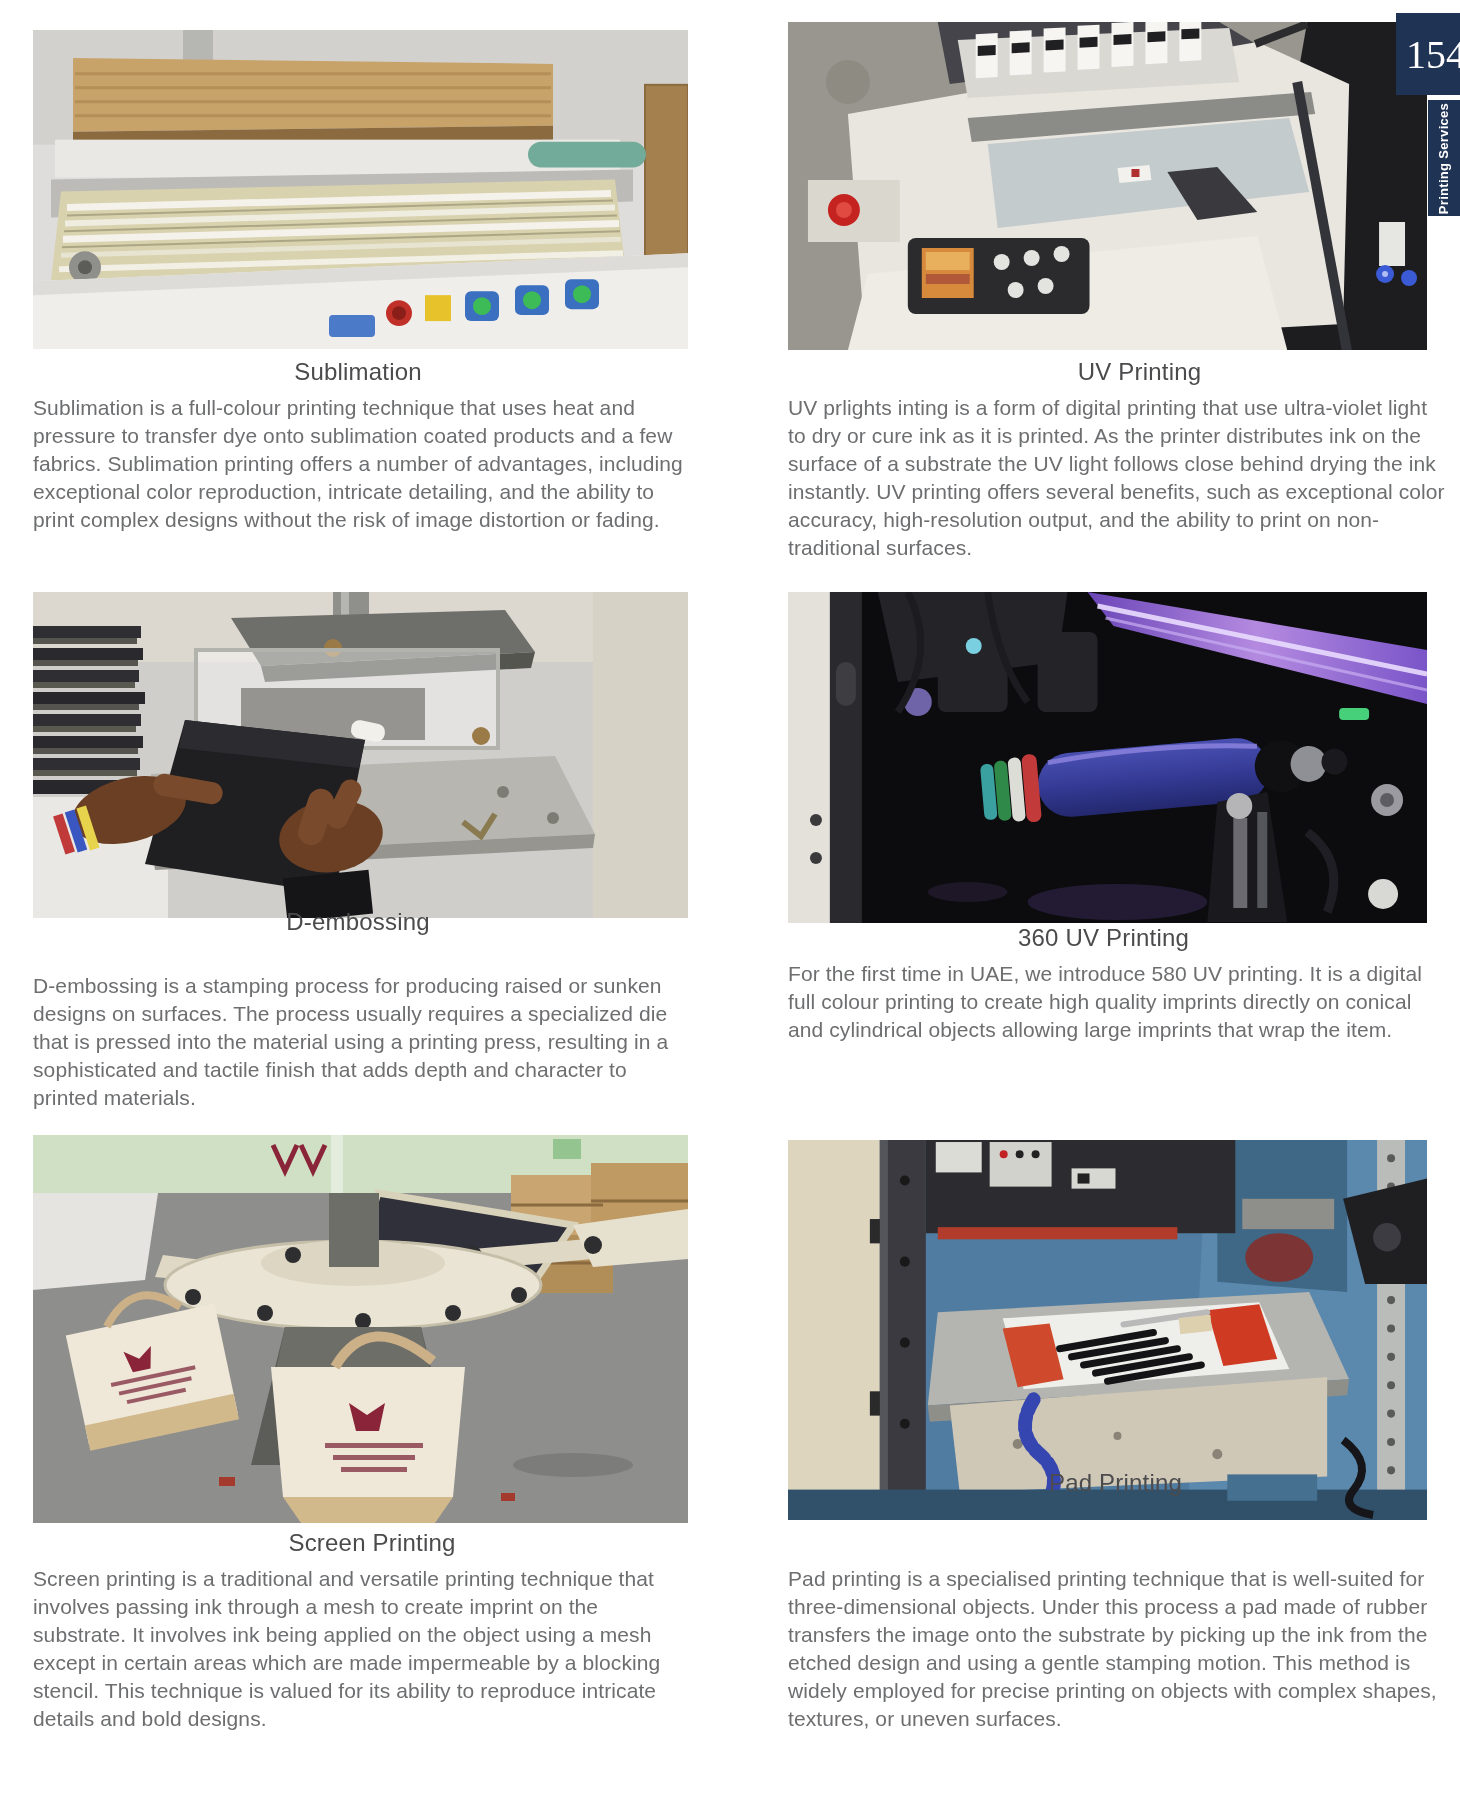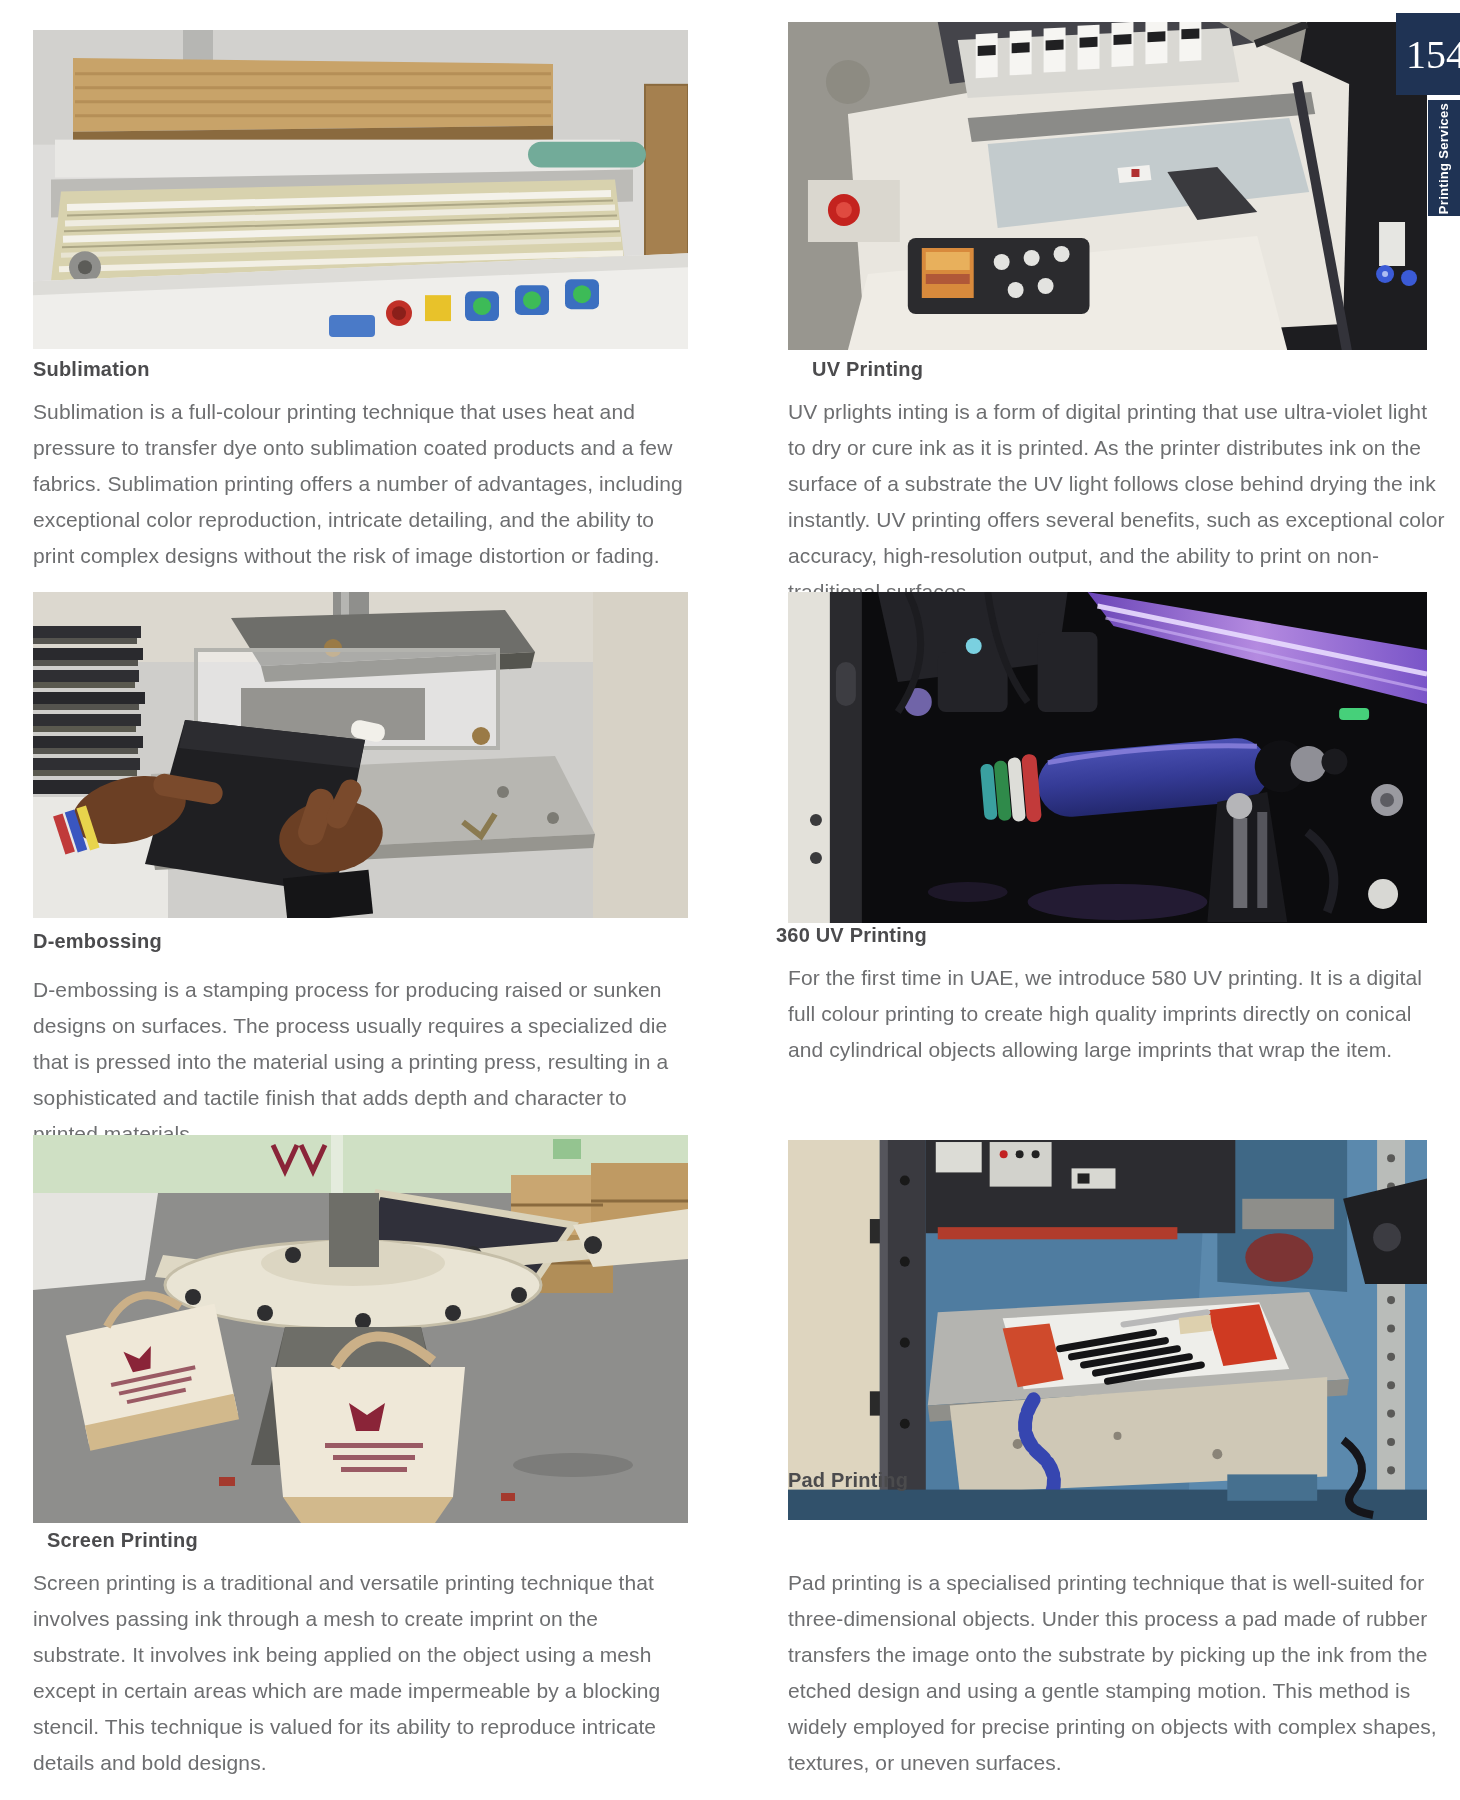--- a/index.html
+++ b/index.html
@@ -12,29 +12,30 @@
     overflow:hidden;
   }
   .photo {
     position:absolute;
     overflow:hidden;
     background:#d8d8d6;
   }
   .photo svg { display:block; width:100%; height:100%; }
   .title {
     position:absolute;
-    font-size:20px;
-    font-weight:bold;
+    font-size:24px;
+    font-weight:normal;
     color:#4b4b4d;
     letter-spacing:0.2px;
+    text-align:center;
   }
   .body {
     position:absolute;
     font-size:21px;
-    line-height:36px;
+    line-height:28px;
     color:#6d6e70;
     letter-spacing:0.1px;
   }
   .page-number {
     position:absolute;
     left:1396px; top:13px;
     width:80px; height:82px;
     background:#1f3354;
     color:#ffffff;
     display:flex; align-items:center; justify-content:center;
@@ -214,21 +215,21 @@
         <rect x="26" y="222" width="10" height="40" fill="#c03a3a" transform="rotate(-18 31 242)"></rect>
         <rect x="38" y="218" width="10" height="42" fill="#3a56c0" transform="rotate(-18 43 239)"></rect>
         <rect x="50" y="214" width="10" height="44" fill="#e8d44c" transform="rotate(-18 55 236)"></rect>
         <ellipse cx="298" cy="244" rx="52" ry="36" fill="#6b3f24" transform="rotate(-8 298 244)"></ellipse>
         <rect x="270" y="196" width="26" height="58" rx="13" fill="#7a4a2c" transform="rotate(18 283 225)"></rect>
         <rect x="300" y="186" width="22" height="52" rx="11" fill="#7a4a2c" transform="rotate(26 311 212)"></rect>
         <rect x="252" y="282" width="86" height="44" fill="#151517" transform="rotate(-6 295 304)"></rect>
         <rect x="318" y="130" width="34" height="18" rx="8" fill="#f2f0ea" transform="rotate(12 335 139)"></rect>
       </svg>
     </figure>
-    <h2 class="title" style="left:33px;top:930px;width:650px">D-embossing</h2>
+    <h2 class="title" style="left:33px;top:908px;width:650px">D-embossing</h2>
     <p class="body" style="left:33px;top:972px;width:652px">D-embossing is a stamping process for producing raised or sunken designs on surfaces. The process usually requires a specialized die that is pressed into the material using a printing press, resulting in a sophisticated and tactile finish that adds depth and character to printed materials.</p>
   </section>
 
   
   <section>
     <figure class="photo" style="left:788px;top:592px;width:639px;height:331px">
       <svg viewBox="0 0 640 331" preserveAspectRatio="none">
         <defs>
           <linearGradient id="uvbeam" x1="0" y1="0" x2="1" y2="0">
             <stop offset="0" stop-color="#6b46b8"></stop>

